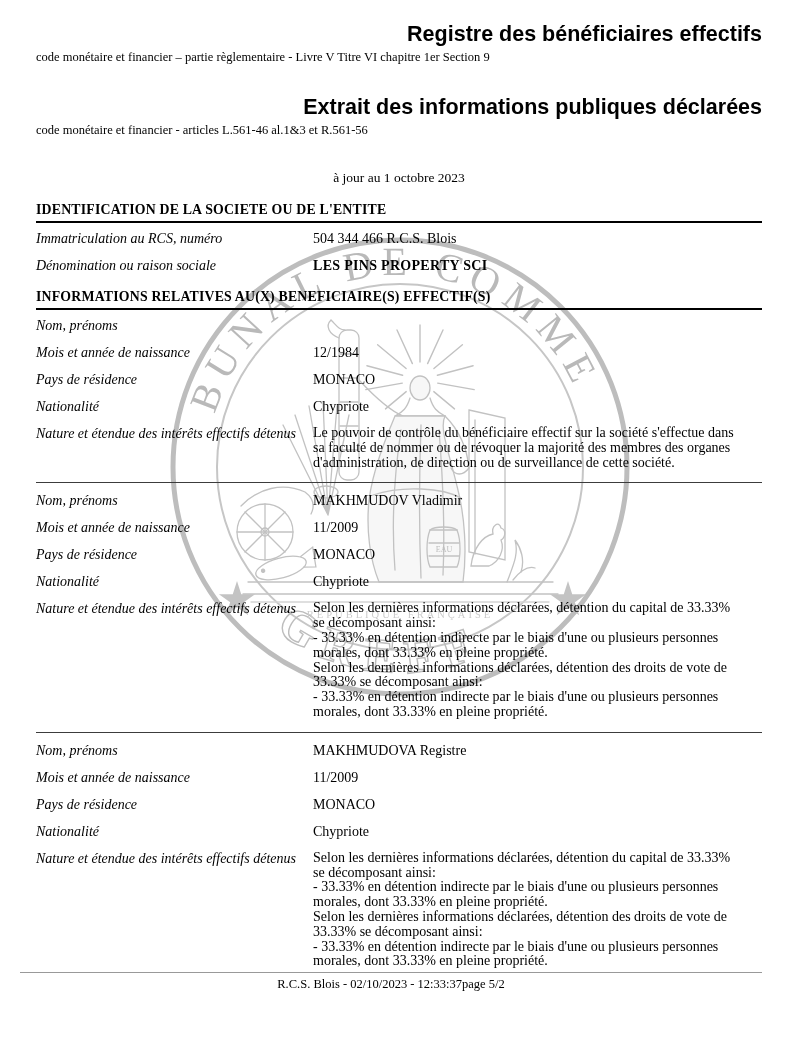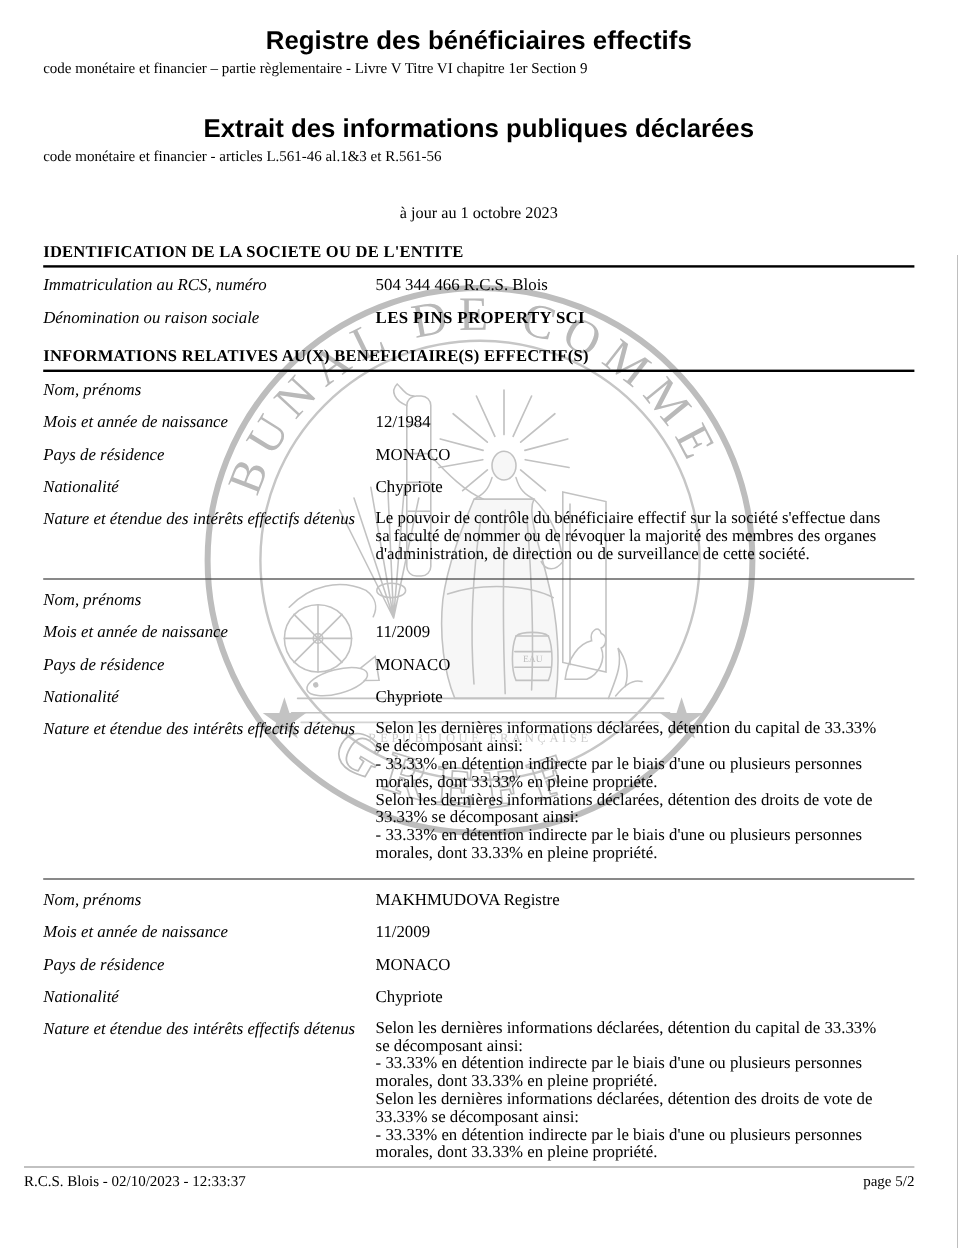--- a/index.html
+++ b/index.html
@@ -22,21 +22,21 @@
   }
   
   .content {
     position: relative;
     z-index: 1;
     padding: 16px 36px 0 36px;
   }
   .doc-title {
     font-family: "Liberation Sans", sans-serif;
     font-size: 21.5px; font-weight: bold;
-    text-align: center; line-height: 1.2;
+    text-align: right; line-height: 1.2;
     margin-top: 6px;
   }
   .doc-subtitle {
     font-size: 12.5px; text-align: left; line-height: 1.3;
     margin-top: 1px;
   }
   .doc-title2 { margin-top: 30px; }
   .as-of {
     font-size: 13.5px; text-align: center; margin-top: 32px;
   }
@@ -61,21 +61,21 @@
   .ben-divider {
     border: none;
     border-top: 1px solid #3c3c3c;
     margin: 10px 0 10px 0;
   }
   .footer {
     position: absolute;
     left: 20px; right: 36px; top: 972px;
     border-top: 1px solid #999;
     padding-top: 4px;
-    display: flex; justify-content: space-between;
+    display: flex; justify-content: center;
     font-size: 12.5px;
     z-index: 1;
   }
 </style>
 </head>
 <body>
 
 <div class="page">
 
   <svg class="watermark" viewBox="0 0 474 474" aria-hidden="true">
@@ -217,20 +217,21 @@
 sa faculté de nommer ou de révoquer la majorité des membres des organes
 d'administration, de direction ou de surveillance de cette société.</span>
       </div>
     </div>
 
     <hr class="ben-divider">
 
     <div>
       <div class="row">
         <span class="label">Nom, prénoms</span>
+        <span class="value">MAKHMUDOV Vladimir</span>
       </div>
       <div class="row">
         <span class="label">Mois et année de naissance</span>
         <span class="value">11/2009</span>
       </div>
       <div class="row">
         <span class="label">Pays de résidence</span>
         <span class="value">MONACO</span>
       </div>
       <div class="row">

